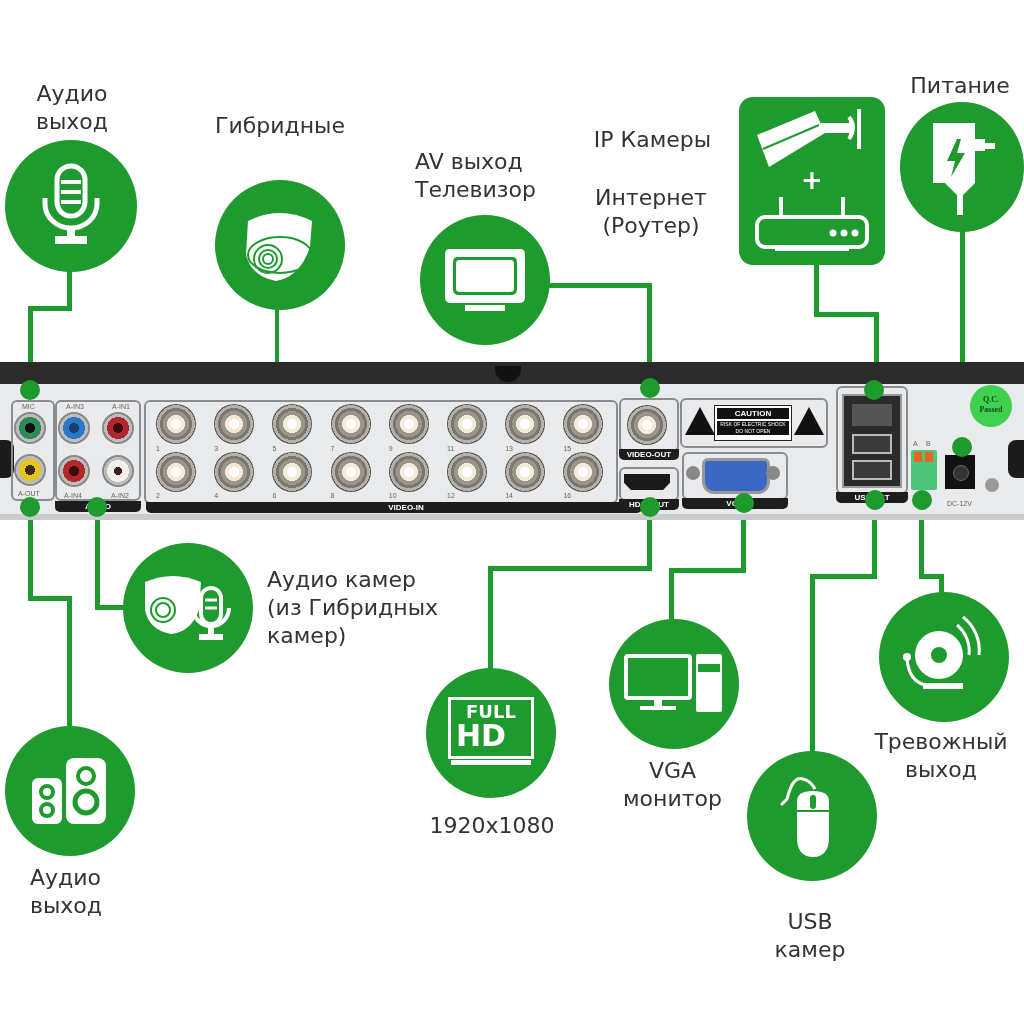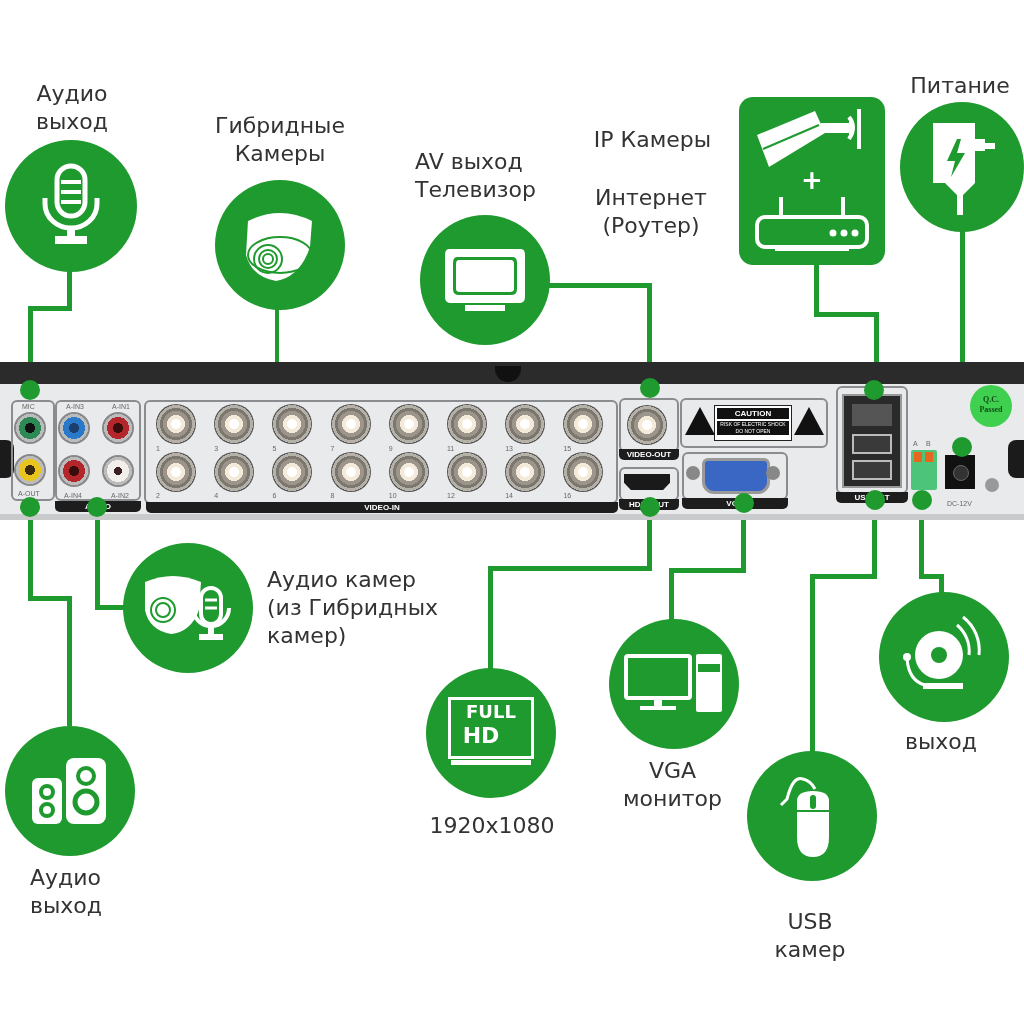--- a/index.html
+++ b/index.html
@@ -124,21 +124,21 @@
       <div class="tiny" style="left: 330.6px; top: 492px;">8</div>
       <div class="bnc" style="left: 388.8px; top: 452px;"></div>
       <div class="tiny" style="left: 388.8px; top: 492px;">10</div>
       <div class="bnc" style="left: 447px; top: 452px;"></div>
       <div class="tiny" style="left: 447px; top: 492px;">12</div>
       <div class="bnc" style="left: 505.2px; top: 452px;"></div>
       <div class="tiny" style="left: 505.2px; top: 492px;">14</div>
       <div class="bnc" style="left: 563.4px; top: 452px;"></div>
       <div class="tiny" style="left: 563.4px; top: 492px;">16</div>
     </div>
-  <div class="tag" style="left:146px;top:502px;width:472px;height:11px;">VIDEO-IN</div>
+  <div class="tag" style="left:146px;top:502px;width:472px;height:11px;padding-left:24px;">VIDEO-IN</div>
 
   <div class="box" style="left:619px;top:398px;width:56px;height:50px;"></div>
   <div class="bnc" style="left:627px;top:405px;"></div>
   <div class="tag" style="left:619px;top:449px;width:60px;height:11px;">VIDEO-OUT</div>
   <div class="dot" style="left:640px;top:378px;"></div>
 
   <div class="box" style="left:619px;top:467px;width:56px;height:30px;"></div>
   <div class="abs" style="left:624px;top:474px;width:46px;height:16px;background:#1a1a1a;clip-path:polygon(0 0,100% 0,100% 55%,85% 100%,15% 100%,0 55%);"></div>
   <div class="tag" style="left:619px;top:499px;width:60px;height:11px;">HDMI-OUT</div>
   <div class="dot" style="left:640px;top:497px;"></div>
@@ -202,21 +202,20 @@
     <line x1="22" y1="28" x2="42" y2="28" stroke="#fff" stroke-width="4"></line>
     <line x1="22" y1="38" x2="42" y2="38" stroke="#fff" stroke-width="4"></line>
     <path d="M6 34 v6 a26 24 0 0 0 52 0 v-6" fill="none" stroke="#fff" stroke-width="5"></path>
     <rect x="28" y="64" width="8" height="10" fill="#fff"></rect>
     <rect x="16" y="72" width="32" height="8" fill="#fff"></rect>
   </svg>
 </div>
 
 <div class="label" style="left:200px;top:112px;width:160px;">
   <div>Гибридные</div>
-  <div>Камеры</div>
 </div>
 <div class="circle" style="left:215px;top:180px;width:130px;height:130px;">
   <svg class="ic" width="80" height="76" viewBox="0 0 80 76">
     <path d="M8 14 Q40 -2 72 14 L70 40 Q60 70 36 74 Q12 70 6 48 Z" fill="#fff"></path>
     <ellipse cx="40" cy="48" rx="32" ry="18" fill="none" stroke="#1f9a2e" stroke-width="2"></ellipse>
     <circle cx="28" cy="52" r="14" fill="none" stroke="#1f9a2e" stroke-width="2"></circle>
     <circle cx="28" cy="52" r="9" fill="none" stroke="#1f9a2e" stroke-width="2"></circle>
     <circle cx="28" cy="52" r="5" fill="none" stroke="#1f9a2e" stroke-width="2"></circle>
   </svg>
 </div>
@@ -304,21 +303,21 @@
 <div class="label left" style="left:30px;top:864px;">
   <div>Аудио</div>
   <div>выход</div>
 </div>
 
 <div class="circle" style="left:426px;top:668px;width:130px;height:130px;">
   <div style="position:relative;width:86px;height:72px;">
     <div style="position:absolute;left:0;top:0;width:80px;height:56px;border:3px solid #fff;"></div>
     <div style="position:absolute;left:3px;top:63px;width:80px;height:5px;background:#fff;"></div>
     <div style="position:absolute;left:0;top:6px;width:86px;text-align:center;color:#fff;font-weight:bold;font-size:18px;line-height:18px;">FULL</div>
-    <div style="position:absolute;left:0;top:24px;width:66px;text-align:center;color:#fff;font-weight:bold;font-size:22px;line-height:30px;">HD</div>
+    <div style="position:absolute;left:0;top:24px;width:66px;text-align:center;color:#fff;font-weight:bold;font-size:30px;line-height:30px;">HD</div>
   </div>
 </div>
 <div class="label" style="left:412px;top:812px;width:160px;">
   <div>1920x1080</div>
 </div>
 
 <div class="circle" style="left:609px;top:619px;width:130px;height:130px;">
   <svg class="ic" width="100" height="64" viewBox="0 0 100 64">
     <rect x="2" y="4" width="64" height="42" rx="2" fill="none" stroke="#fff" stroke-width="4"></rect>
     <rect x="30" y="46" width="8" height="10" fill="#fff"></rect>
@@ -350,14 +349,15 @@
     <circle cx="40" cy="36" r="24" fill="#fff"></circle>
     <circle cx="40" cy="36" r="8" fill="#1f9a2e"></circle>
     <path d="M58 6 A34 34 0 0 1 70 36" fill="none" stroke="#fff" stroke-width="3"></path>
     <path d="M64 -2 A42 42 0 0 1 80 36" fill="none" stroke="#fff" stroke-width="3"></path>
     <circle cx="8" cy="38" r="4" fill="#fff"></circle>
     <path d="M8 40 Q10 62 26 66" fill="none" stroke="#fff" stroke-width="3"></path>
     <rect x="24" y="64" width="40" height="6" fill="#fff"></rect>
   </svg>
 </div>
 <div class="label" style="left:858px;top:728px;width:166px;">
+  <div>Тревожный</div>
   <div>выход</div>
 </div>
 
 </body></html>

